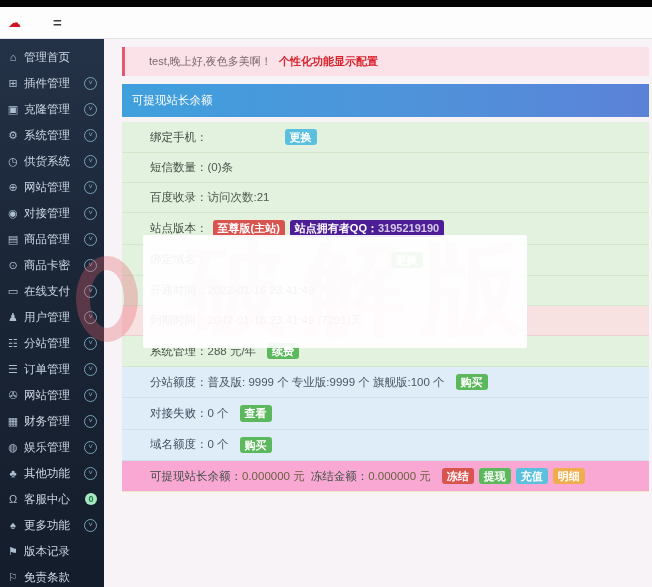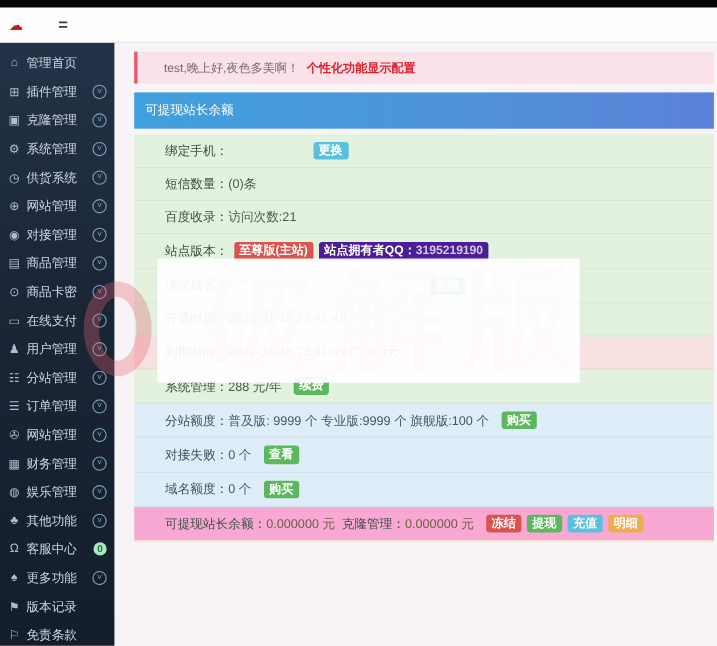--- a/index.html
+++ b/index.html
@@ -255,21 +255,21 @@
           <span class="badge green">查看</span>
         </div>
         <div class="row b">
           <span class="lbl">域名额度：</span>
           <span class="val" style="margin-right: 6px;">0 个</span>
           <span class="badge green">购买</span>
         </div>
         <div class="row y">
           <span class="lbl">可提现站长余额：</span>
           <span class="val" style="margin-right: 6px;">0.000000 元</span>
-          <span class="lbl">克隆管理：</span>
+          <span class="lbl">冻结金额：</span>
           <span class="val" style="margin-right: 6px;">0.000000 元</span>
           <span class="badge red">冻结</span>
           <span class="badge green">提现</span>
           <span class="badge blue">充值</span>
           <span class="badge orange">明细</span>
         </div>
       </div>
   </main>
 </div>
 

